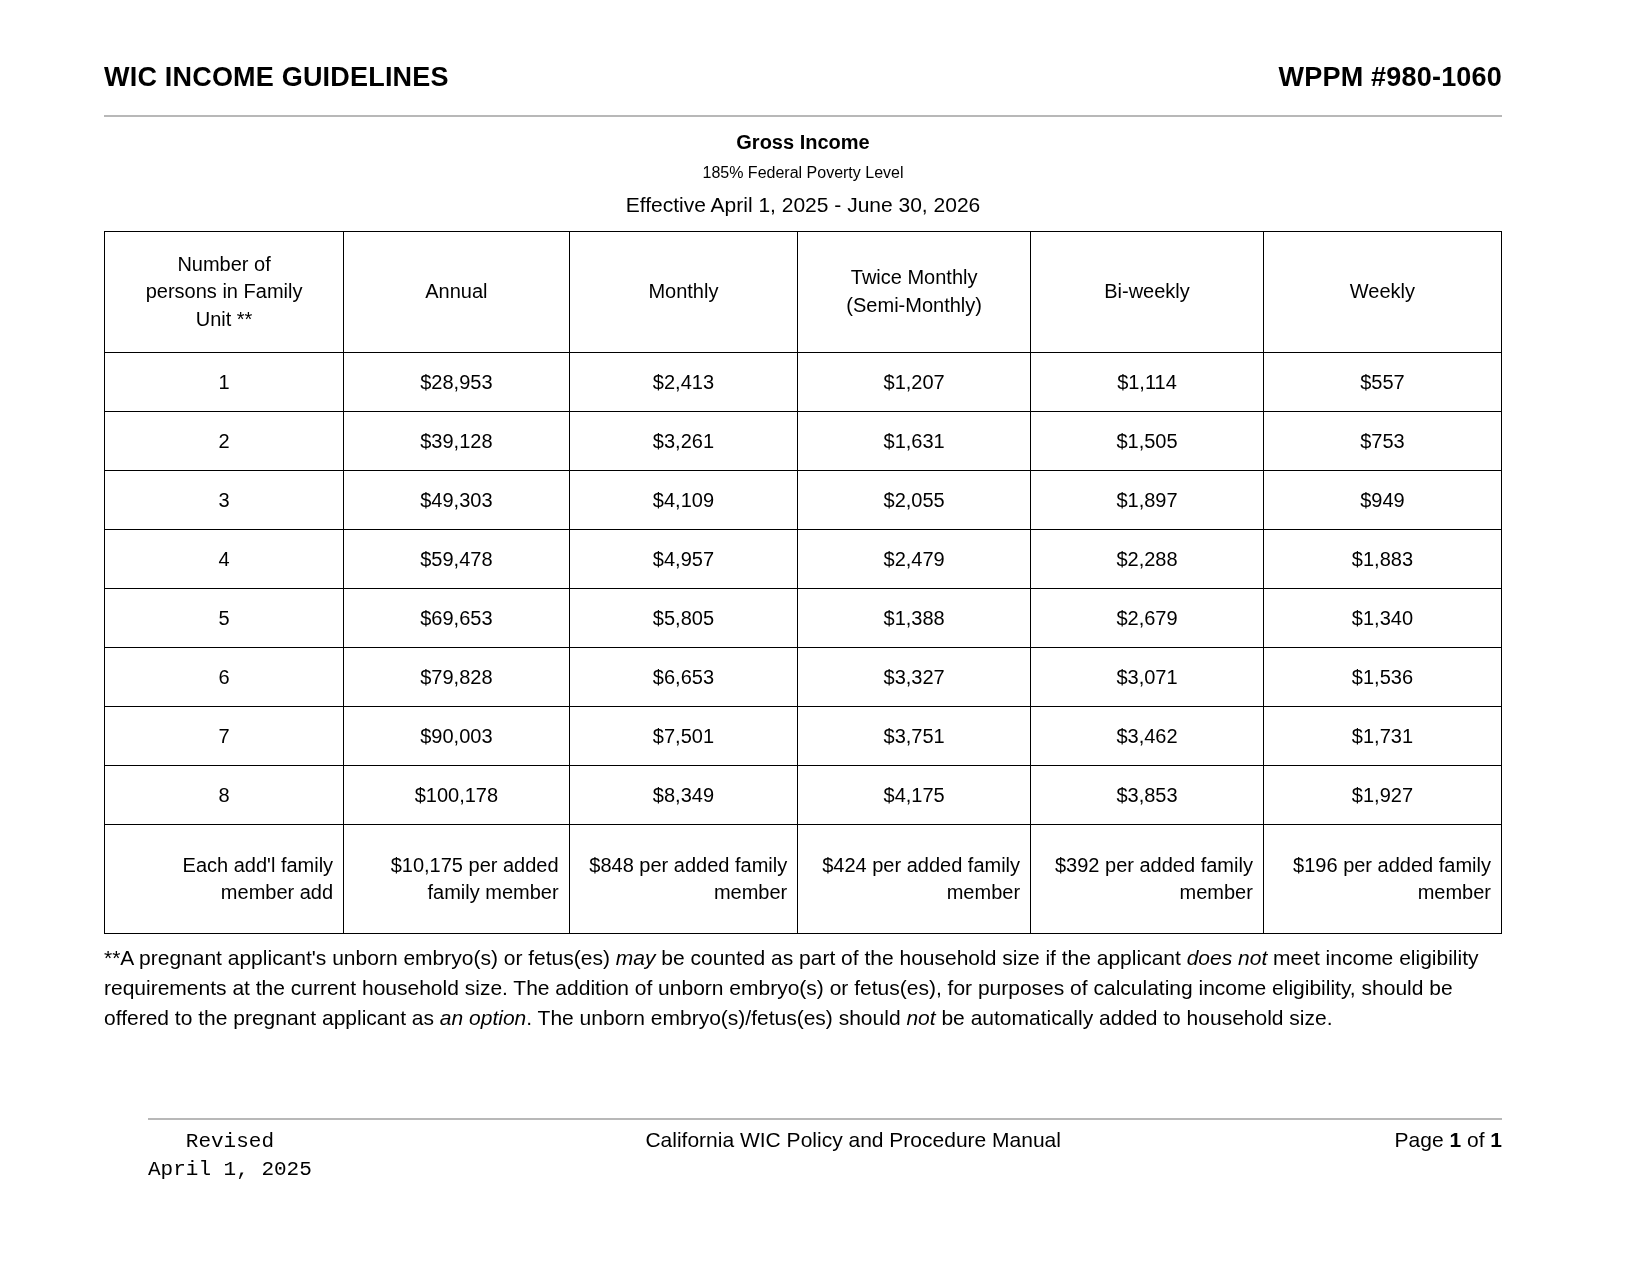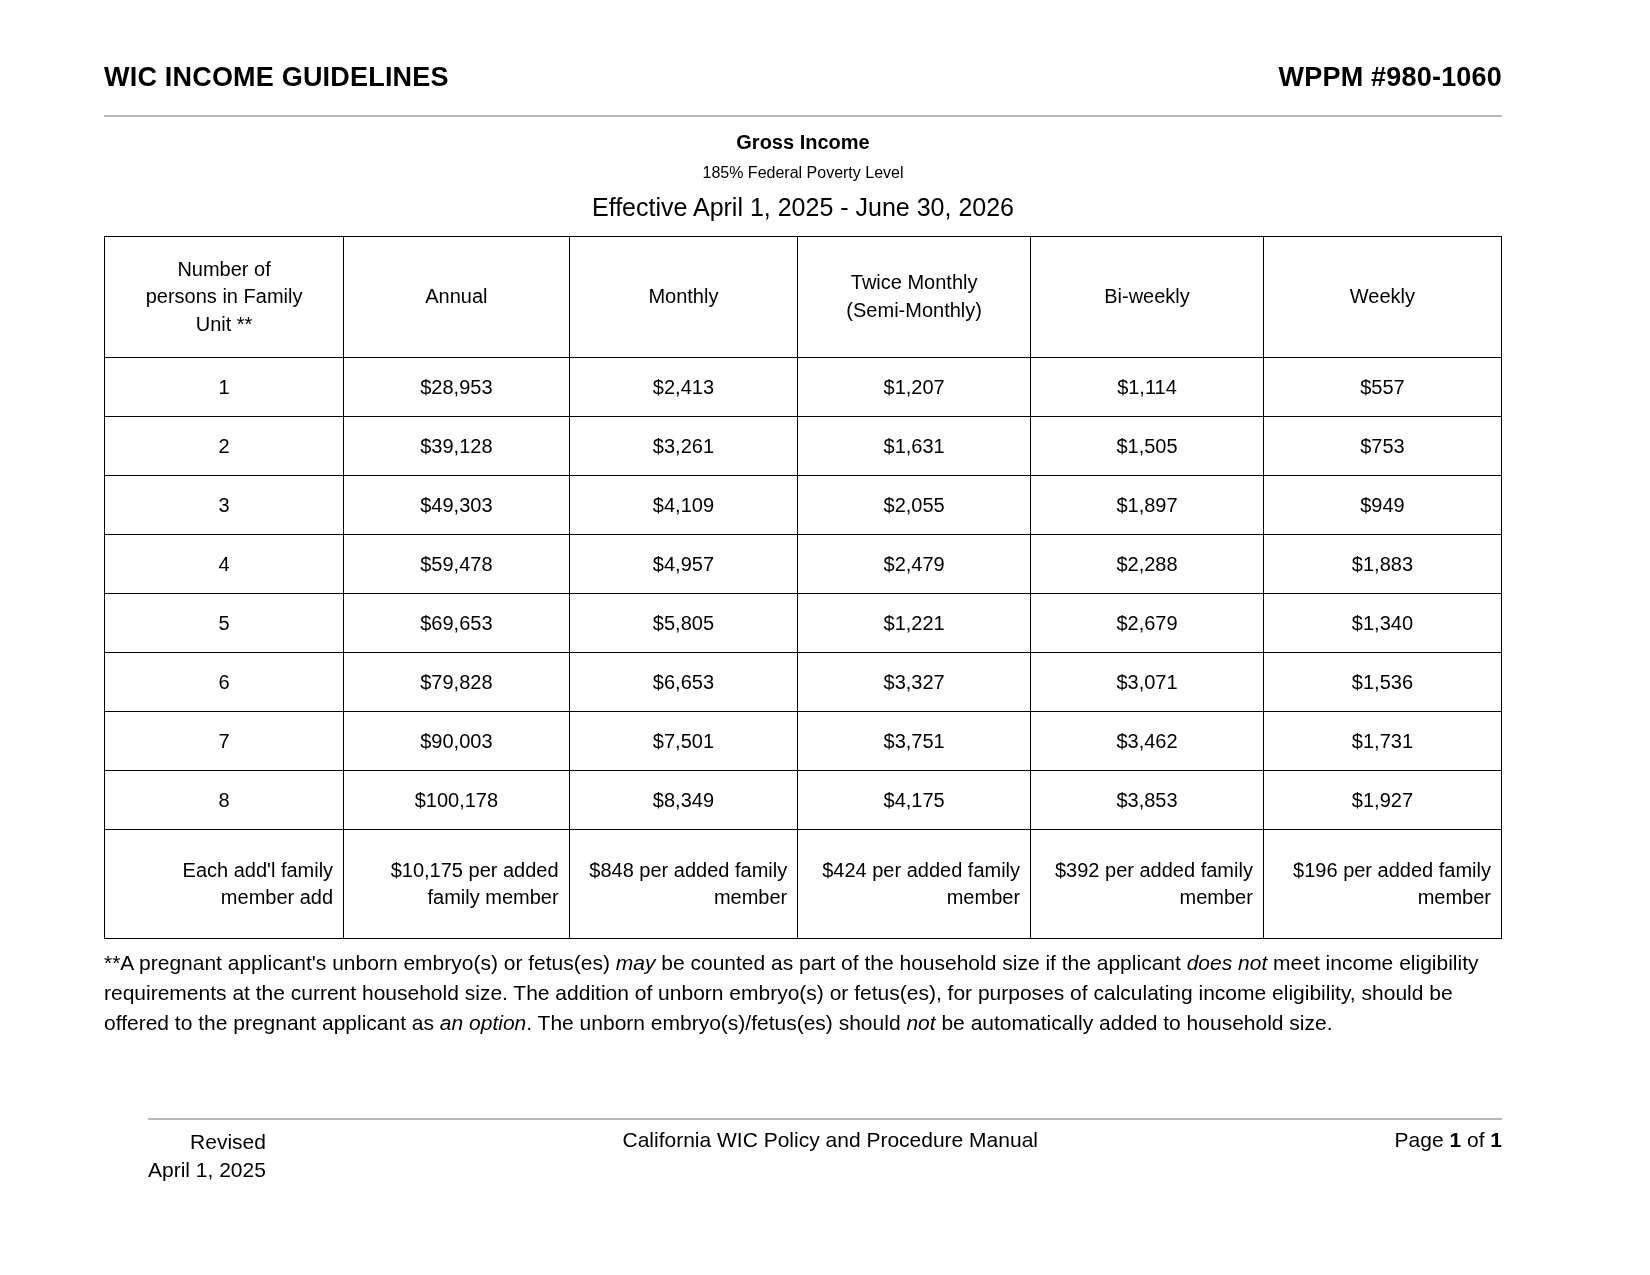--- a/index.html
+++ b/index.html
@@ -42,21 +42,21 @@
   .main-title {
     font-size: 20px;
     font-weight: bold;
     margin-bottom: 10px;
   }
   .sub-title {
     font-size: 16px;
     margin-bottom: 11px;
   }
   .eff-title {
-    font-size: 25px;
+    font-size: 21px;
     margin-bottom: 14px;
   }
   
   table.income {
     border-collapse: collapse;
     width: 100%;
     table-layout: fixed;
     font-size: 20px;
   }
   table.income th,
@@ -109,21 +109,21 @@
   .doc-footer {
     position: absolute;
     left: 148px;
     right: 148px;
     top: 1128px;
     font-size: 21px;
     display: flex;
     justify-content: space-between;
     align-items: flex-start;
   }
-  .footer-left { text-align: right; line-height: 1.35; }
+  .footer-left { text-align: center; line-height: 1.35; font-family: Liberation Mono, monospace; }
   .footer-center { text-align: center; flex: 1; }
   .footer-right { text-align: right; white-space: nowrap; }
   .footer-right b { font-weight: bold; }
 </style>
 </head>
 <body>
 
 <div class="page">
 
   <div class="doc-header">
@@ -194,21 +194,21 @@
         <td>$59,478</td>
         <td>$4,957</td>
         <td>$2,479</td>
         <td>$2,288</td>
         <td>$1,883</td>
       </tr>
       <tr>
         <td>5</td>
         <td>$69,653</td>
         <td>$5,805</td>
-        <td>$1,221</td>
+        <td>$1,388</td>
         <td>$2,679</td>
         <td>$1,340</td>
       </tr>
       <tr>
         <td>6</td>
         <td>$79,828</td>
         <td>$6,653</td>
         <td>$3,327</td>
         <td>$3,071</td>
         <td>$1,536</td>

